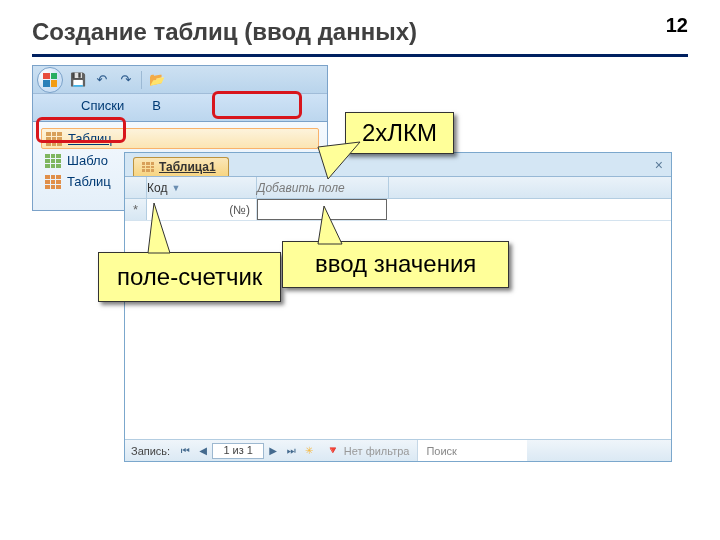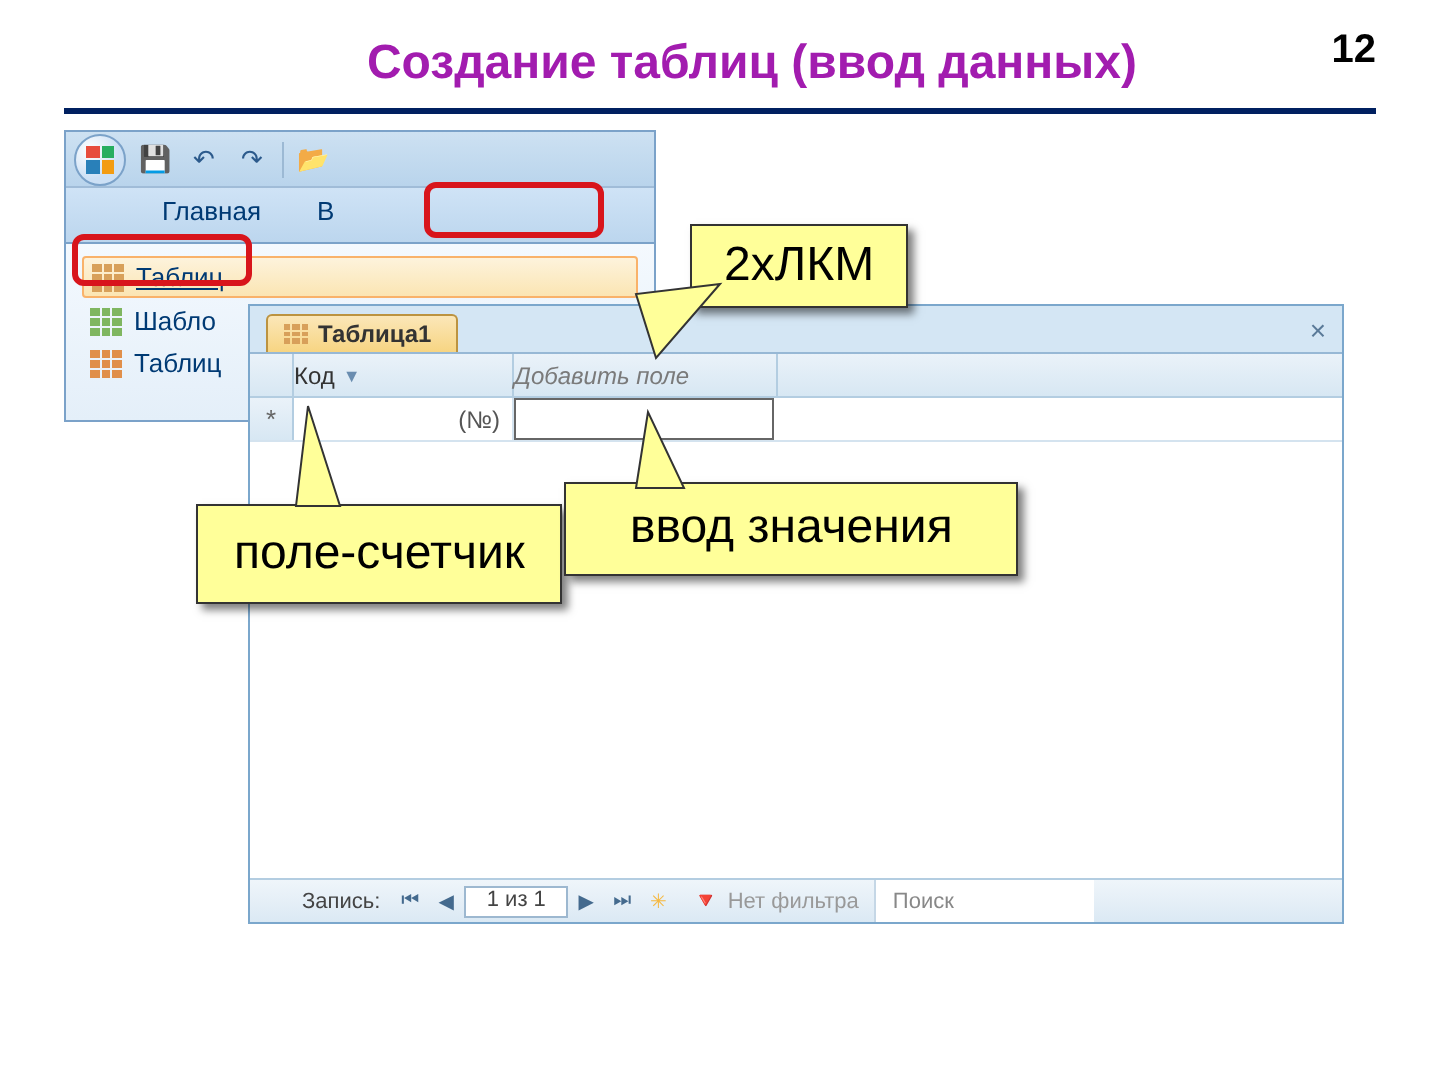--- a/index.html
+++ b/index.html
@@ -7,23 +7,22 @@
     width: 720px;
     height: 540px;
     font-family: Arial, sans-serif;
     background: white;
     position: relative;
     overflow: hidden;
   }
   .slide-title {
     font-size: 24px;
     font-weight: bold;
-    color: #a21caf;
+    color: #404040;
     padding: 18px 0 8px 32px;
-    text-align: center;
   }
   .page-num {
     position: absolute;
     top: 14px;
     right: 32px;
     font-size: 20px;
     font-weight: bold;
   }
   .title-underline {
     height: 3px;
@@ -131,21 +130,21 @@
   }
   .ds-tab {
     background: linear-gradient(#fbe7b8, #f7d582);
     border: 1px solid #bc9340;
     border-bottom: none;
     border-radius: 3px 3px 0 0;
     padding: 2px 12px 2px 8px;
     font-size: 12px;
     font-weight: bold;
     color: #333;
-    display: flex; align-items: center; gap: 5px;
+    display: flex; align-items: center; gap: 5px; text-decoration: underline;
   }
   .ds-close { position: absolute; top: 4px; right: 8px; font-size: 14px; color: #5a7a98; }
   .ds-header {
     display: flex; height: 22px;
     background: linear-gradient(#eaf2f9, #d7e7f3);
     border-bottom: 1px solid #b3cde1;
   }
   .rowhead-w { width: 22px; border-right: 1px solid #b3cde1; }
   .colhead {
     border-right: 1px solid #b3cde1;
@@ -173,21 +172,21 @@
   }
   .cell.right { justify-content: flex-end; }
   .cell.input { background: #fff; border: 1px solid #666; padding: 0 4px; }
   .ds-body { background: #fff; height: 240px; position: relative; }
   .ds-status {
     position: absolute; bottom: 0; left: 0; right: 0;
     height: 22px;
     background: linear-gradient(#eff5fa, #dbe9f4);
     border-top: 1px solid #b3cde1;
     display: flex; align-items: center;
-    font-size: 11px; color: #444; padding-left: 20px;
+    font-size: 11px; color: #444;
   }
   .ds-status .lbl { padding: 0 6px; }
   .navbtn {
     width: 18px; height: 18px;
     display: flex; align-items: center; justify-content: center;
     font-size: 10px; color: #446a8e;
     border: 1px solid transparent;
   }
   .recbox {
     width: 52px; height: 16px;
@@ -232,21 +231,21 @@
           </div>
       </div>
       <div class="qat-icon">💾</div>
       <div class="qat-icon">↶</div>
       <div class="qat-icon">↷</div>
       <div class="qat-sep"></div>
       <div class="qat-icon">📂</div>
     </div>
     <div class="ribbon-tabs">
       <div style="width:34px"></div>
-      <div class="ribbon-tab">Главная</div>
+      <div class="ribbon-tab">Списки</div>
       <div class="ribbon-tab">В</div>
     </div>
     <div class="ribbon-body">
       <div class="rb-item boxed">
         <span class="tiny-grid">
             <span></span>
             <span></span>
             <span></span>
             <span></span>
             <span></span>

